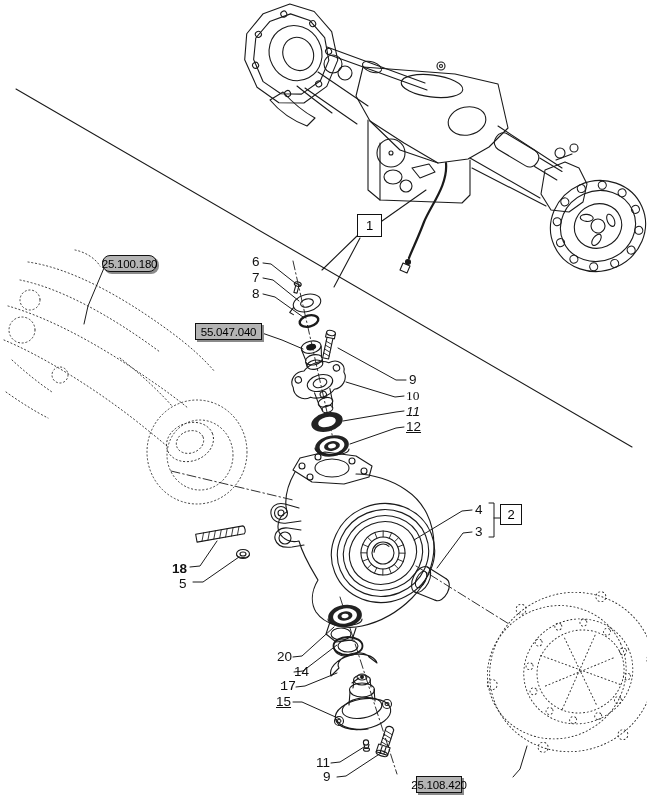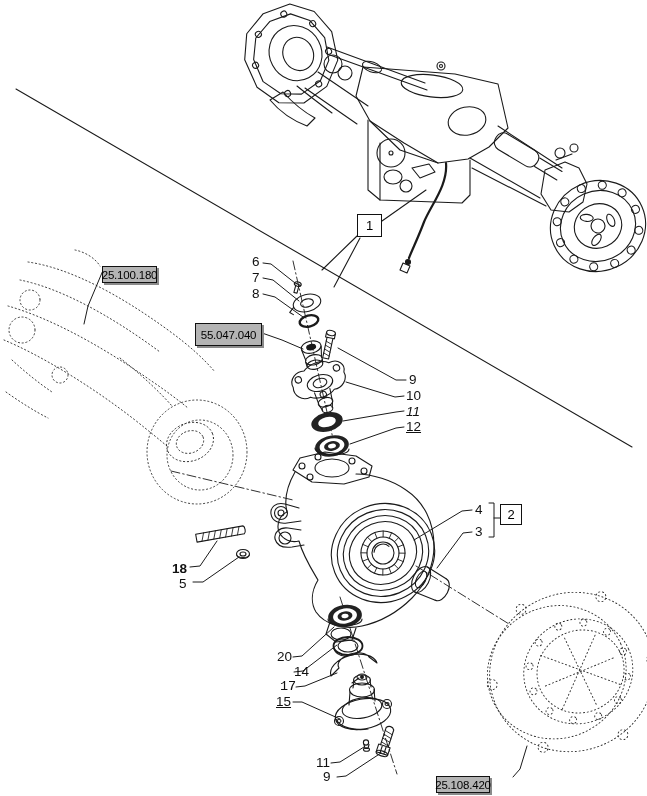--- a/index.html
+++ b/index.html
@@ -338,32 +338,32 @@
     <path d="M513,777 L520,769 L527,746"></path>
   </g>
 </g>
 </svg>
 
 <div id="overlay">
       <div class="callout" style="left: 252px; top: 255px;">6</div>
       <div class="callout" style="left: 252px; top: 271px;">7</div>
       <div class="callout" style="left: 252px; top: 287px;">8</div>
       <div class="callout" style="left: 409px; top: 373px;">9</div>
-      <div class="callout" style="left: 406px; top: 389px;">10</div>
+      <div class="callout" style="left: 406px; top: 389px; font-family: Liberation Serif, serif;">10</div>
       <div class="callout" style="left: 406px; top: 405px; font-style: italic;">11</div>
       <div class="callout" style="left: 406px; top: 420px; text-decoration: underline;">12</div>
       <div class="callout" style="left: 475px; top: 503px;">4</div>
       <div class="callout" style="left: 475px; top: 525px;">3</div>
       <div class="callout" style="left: 172px; top: 562px; font-weight: bold;">18</div>
       <div class="callout" style="left: 179px; top: 577px;">5</div>
       <div class="callout" style="left: 277px; top: 650px;">20</div>
       <div class="callout" style="left: 294px; top: 665px;">14</div>
       <div class="callout" style="left: 280px; top: 680px; font-family: Liberation Mono, monospace;">17</div>
       <div class="callout" style="left: 276px; top: 695px; text-decoration: underline;">15</div>
       <div class="callout" style="left: 316px; top: 756px;">11</div>
       <div class="callout" style="left: 323px; top: 770px;">9</div>
-      <div class="refbox" style="left: 102px; top: 266px; width: 55px; height: 17px;">25.100.180</div>
-      <div class="refbox" style="left: 195px; top: 323px; width: 67px; height: 23px;">55.047.040</div>
-      <div class="refbox" style="left: 436px; top: 776px; width: 54px; height: 17px;">25.108.420</div>
+      <div class="refbox" style="left: 102px; top: 255px; width: 55px; height: 17px; border-radius: 8px;">25.100.180</div>
+      <div class="refbox" style="left: 195px; top: 323px; width: 67px; height: 17px;">55.047.040</div>
+      <div class="refbox" style="left: 416px; top: 776px; width: 46px; height: 17px;">25.108.420</div>
       <div class="groupbox" style="left: 357px; top: 214px; width: 25px; height: 23px;">1</div>
       <div class="groupbox" style="left: 500px; top: 504px; width: 22px; height: 21px;">2</div>
     </div>
 </div>
 
 </body></html>

